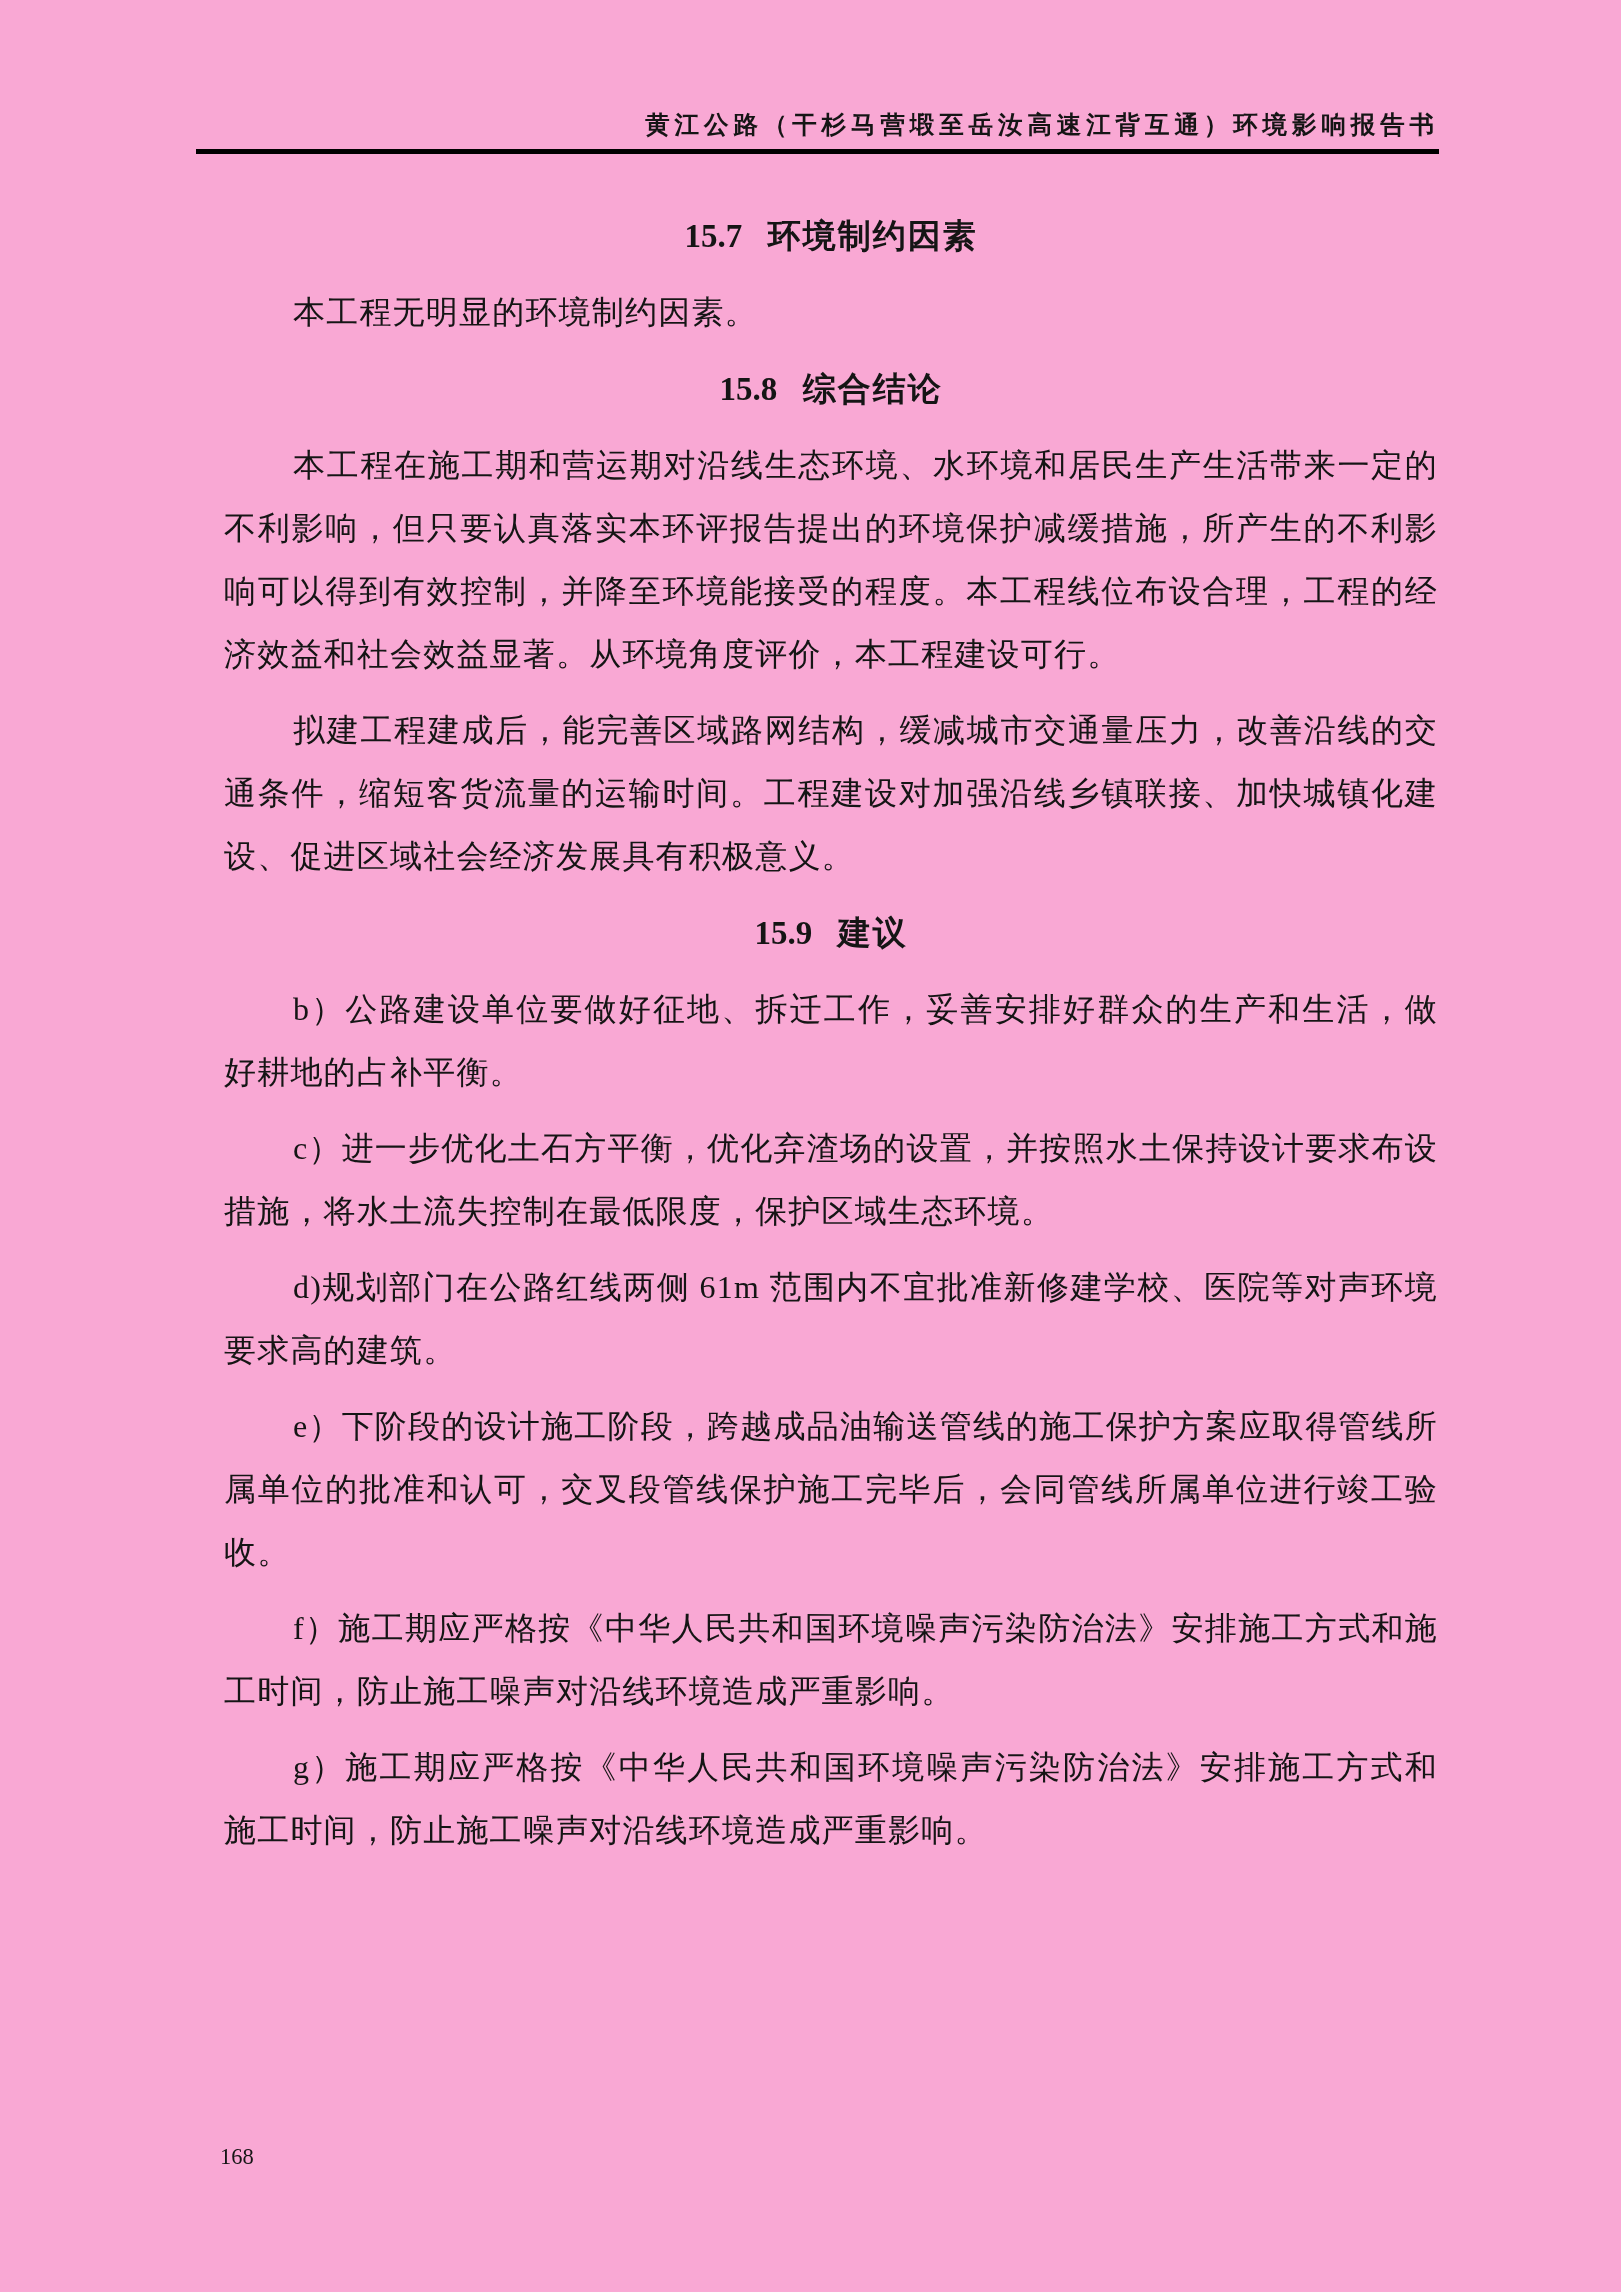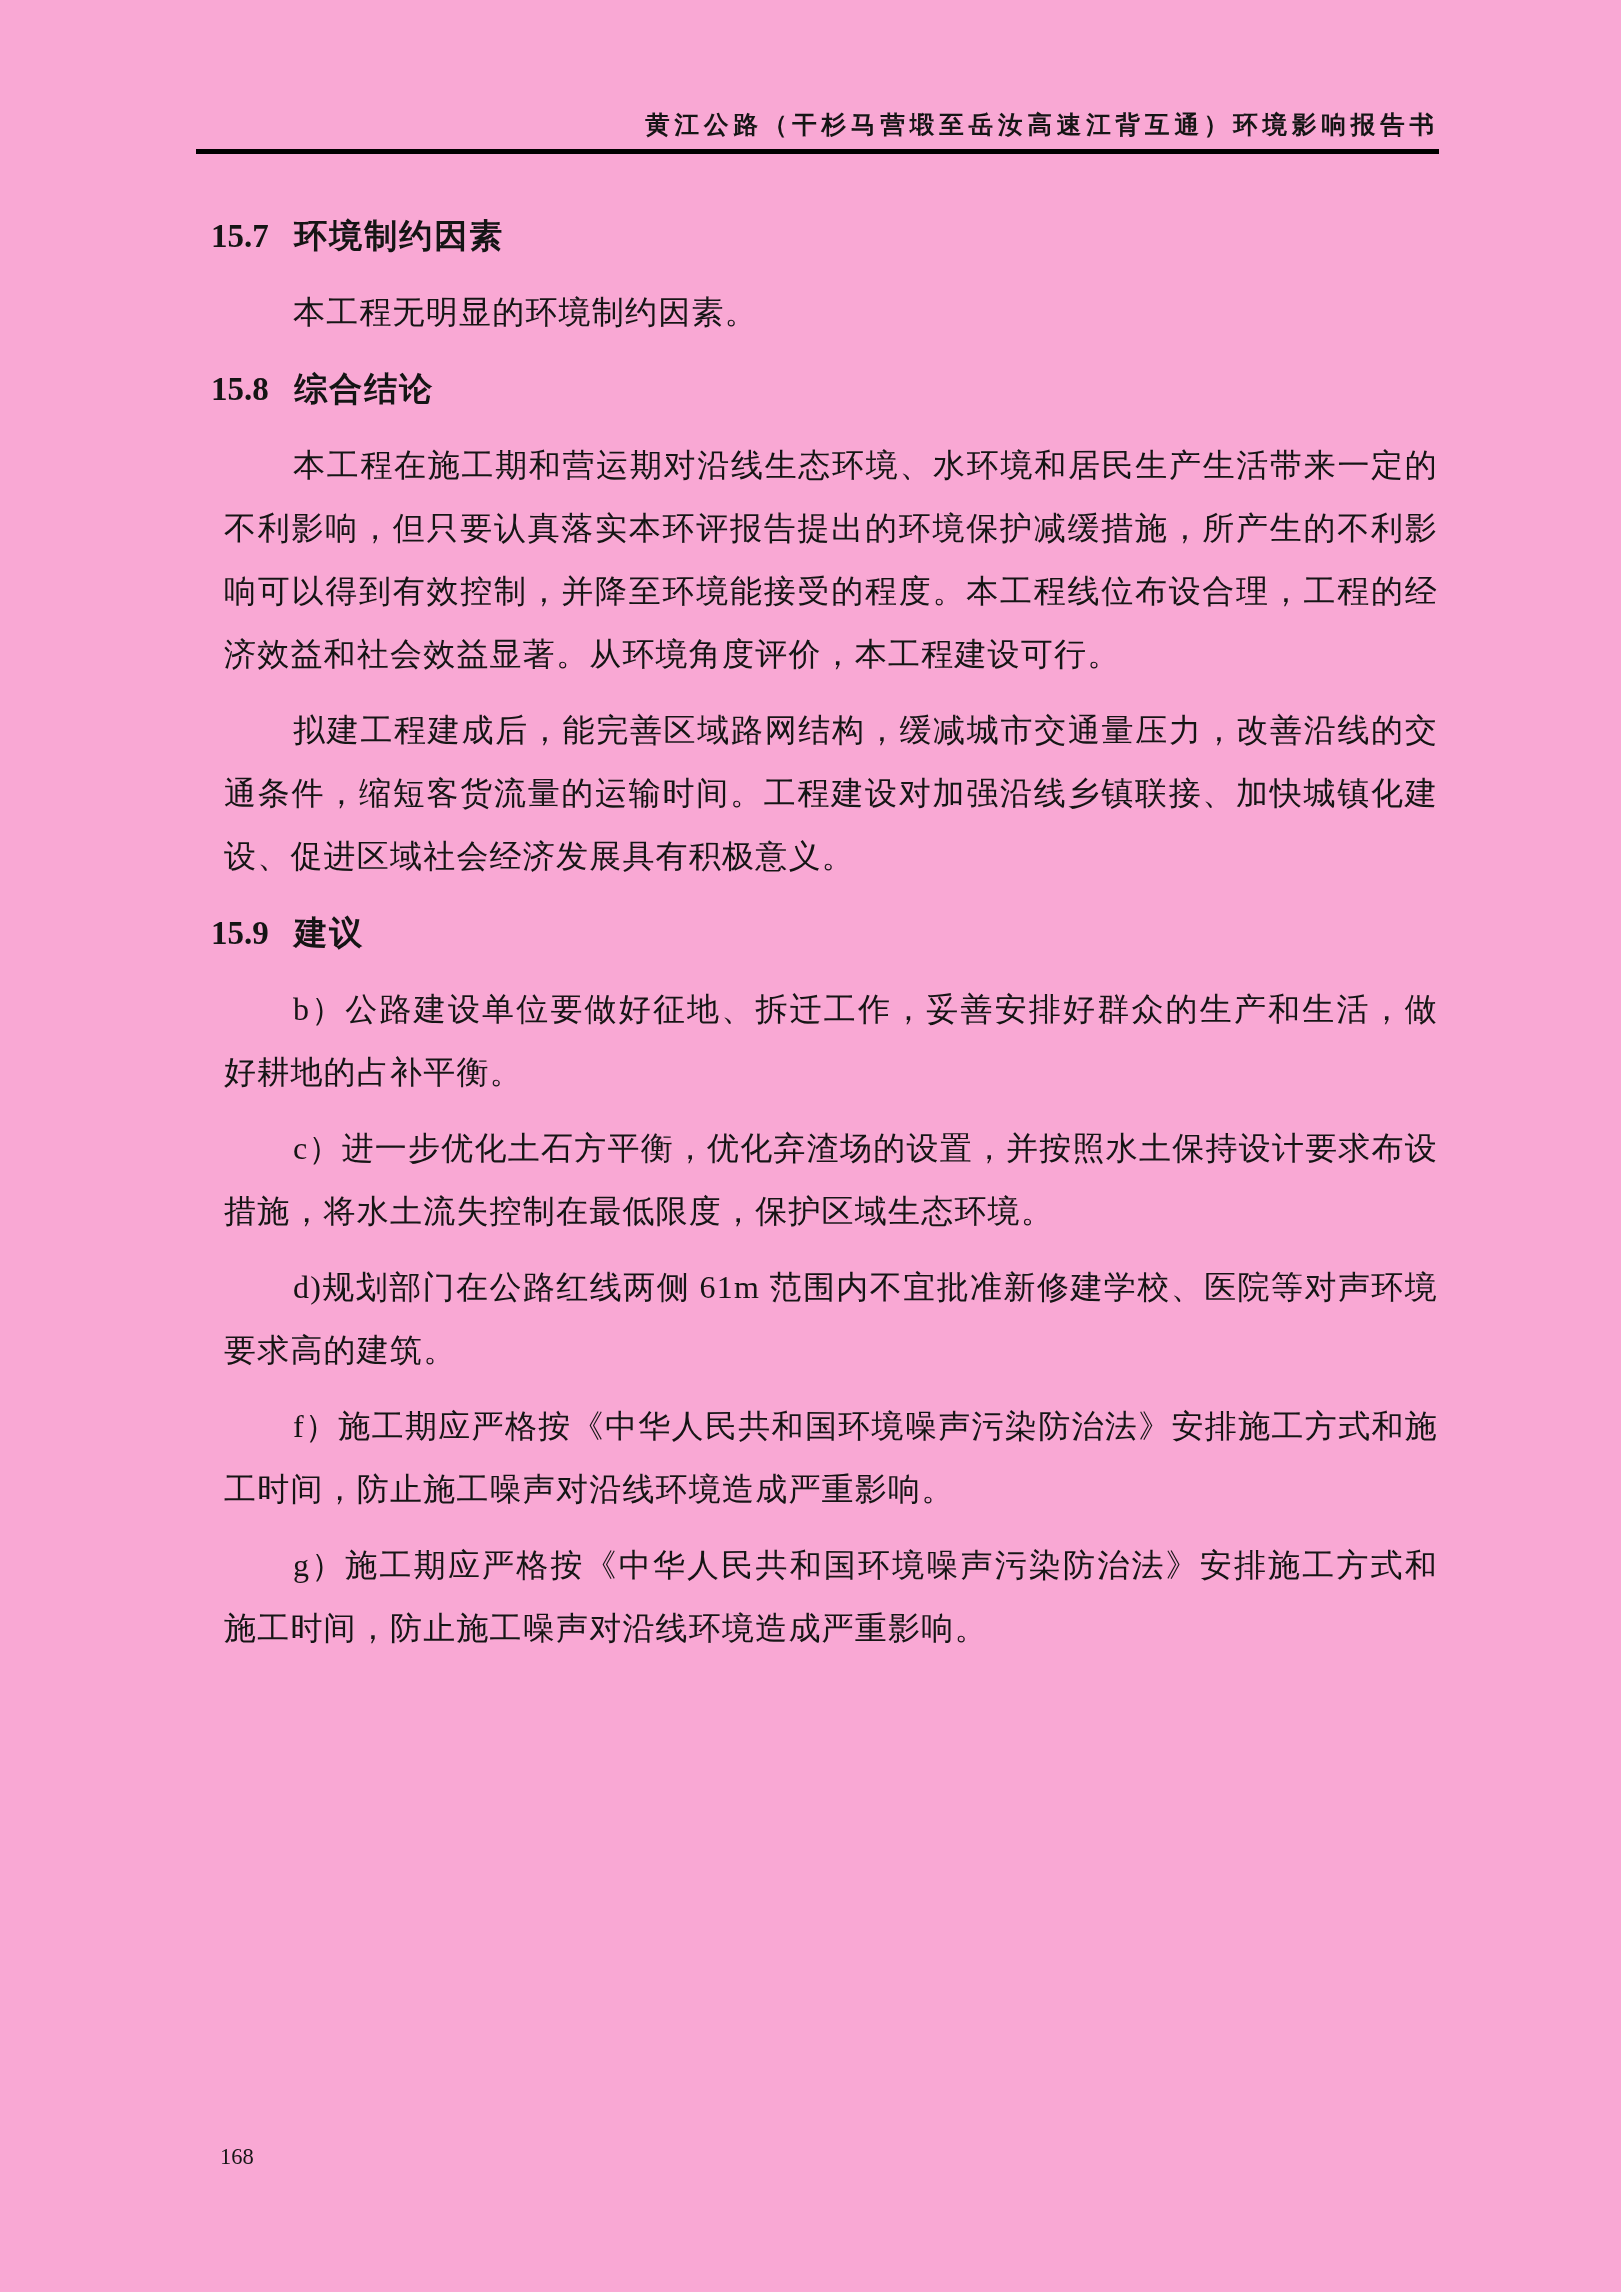--- a/index.html
+++ b/index.html
@@ -47,21 +47,21 @@
     line-height: 63px;
     letter-spacing: 1.2px;
     text-align: justify;
     word-break: break-all;
   }
   h2.sec {
     margin: 0;
     font-size: 33px;
     line-height: 63px;
     font-weight: bold;
-    text-align: left;
+    text-align: center;
     letter-spacing: 0;
     word-break: keep-all;
   }
   .sec-num {
     font-family: "Liberation Serif", "DejaVu Serif", serif;
     margin-right: 25.5px;
   }
   .sec-title {
     font-family: "Liberation Sans", "DejaVu Sans", sans-serif;
     letter-spacing: 2px;
@@ -104,20 +104,21 @@
     </h2>
     <p class="para">本工程在施工期和营运期对沿线生态环境、水环境和居民生产生活带来一定的不利影响，但只要认真落实本环评报告提出的环境保护减缓措施，所产生的不利影响可以得到有效控制，并降至环境能接受的程度。本工程线位布设合理，工程的经济效益和社会效益显著。从环境角度评价，本工程建设可行。</p>
     <p class="para">拟建工程建成后，能完善区域路网结构，缓减城市交通量压力，改善沿线的交通条件，缩短客货流量的运输时间。工程建设对加强沿线乡镇联接、加快城镇化建设、促进区域社会经济发展具有积极意义。</p>
 
     <h2 class="sec mt6">
       <span class="sec-num">15.9</span><span class="sec-title">建议</span>
     </h2>
     <p class="para">b）公路建设单位要做好征地、拆迁工作，妥善安排好群众的生产和生活，做好耕地的占补平衡。</p>
     <p class="para">c）进一步优化土石方平衡，优化弃渣场的设置，并按照水土保持设计要求布设措施，将水土流失控制在最低限度，保护区域生态环境。</p>
     <p class="para">d)规划部门在公路红线两侧 61m 范围内不宜批准新修建学校、医院等对声环境要求高的建筑。</p>
+    <p class="para mt8">e）下阶段的设计施工阶段，跨越成品油输送管线的施工保护方案应取得管线所属单位的批准和认可，交叉段管线保护施工完毕后，会同管线所属单位进行竣工验收。</p>
     <p class="para">f）施工期应严格按《中华人民共和国环境噪声污染防治法》安排施工方式和施工时间，防止施工噪声对沿线环境造成严重影响。</p>
     <p class="para mt4">g）施工期应严格按《中华人民共和国环境噪声污染防治法》安排施工方式和施工时间，防止施工噪声对沿线环境造成严重影响。</p>
 
   </div>
 
   <div class="page-number">168</div>
 
 </div>
 
 

